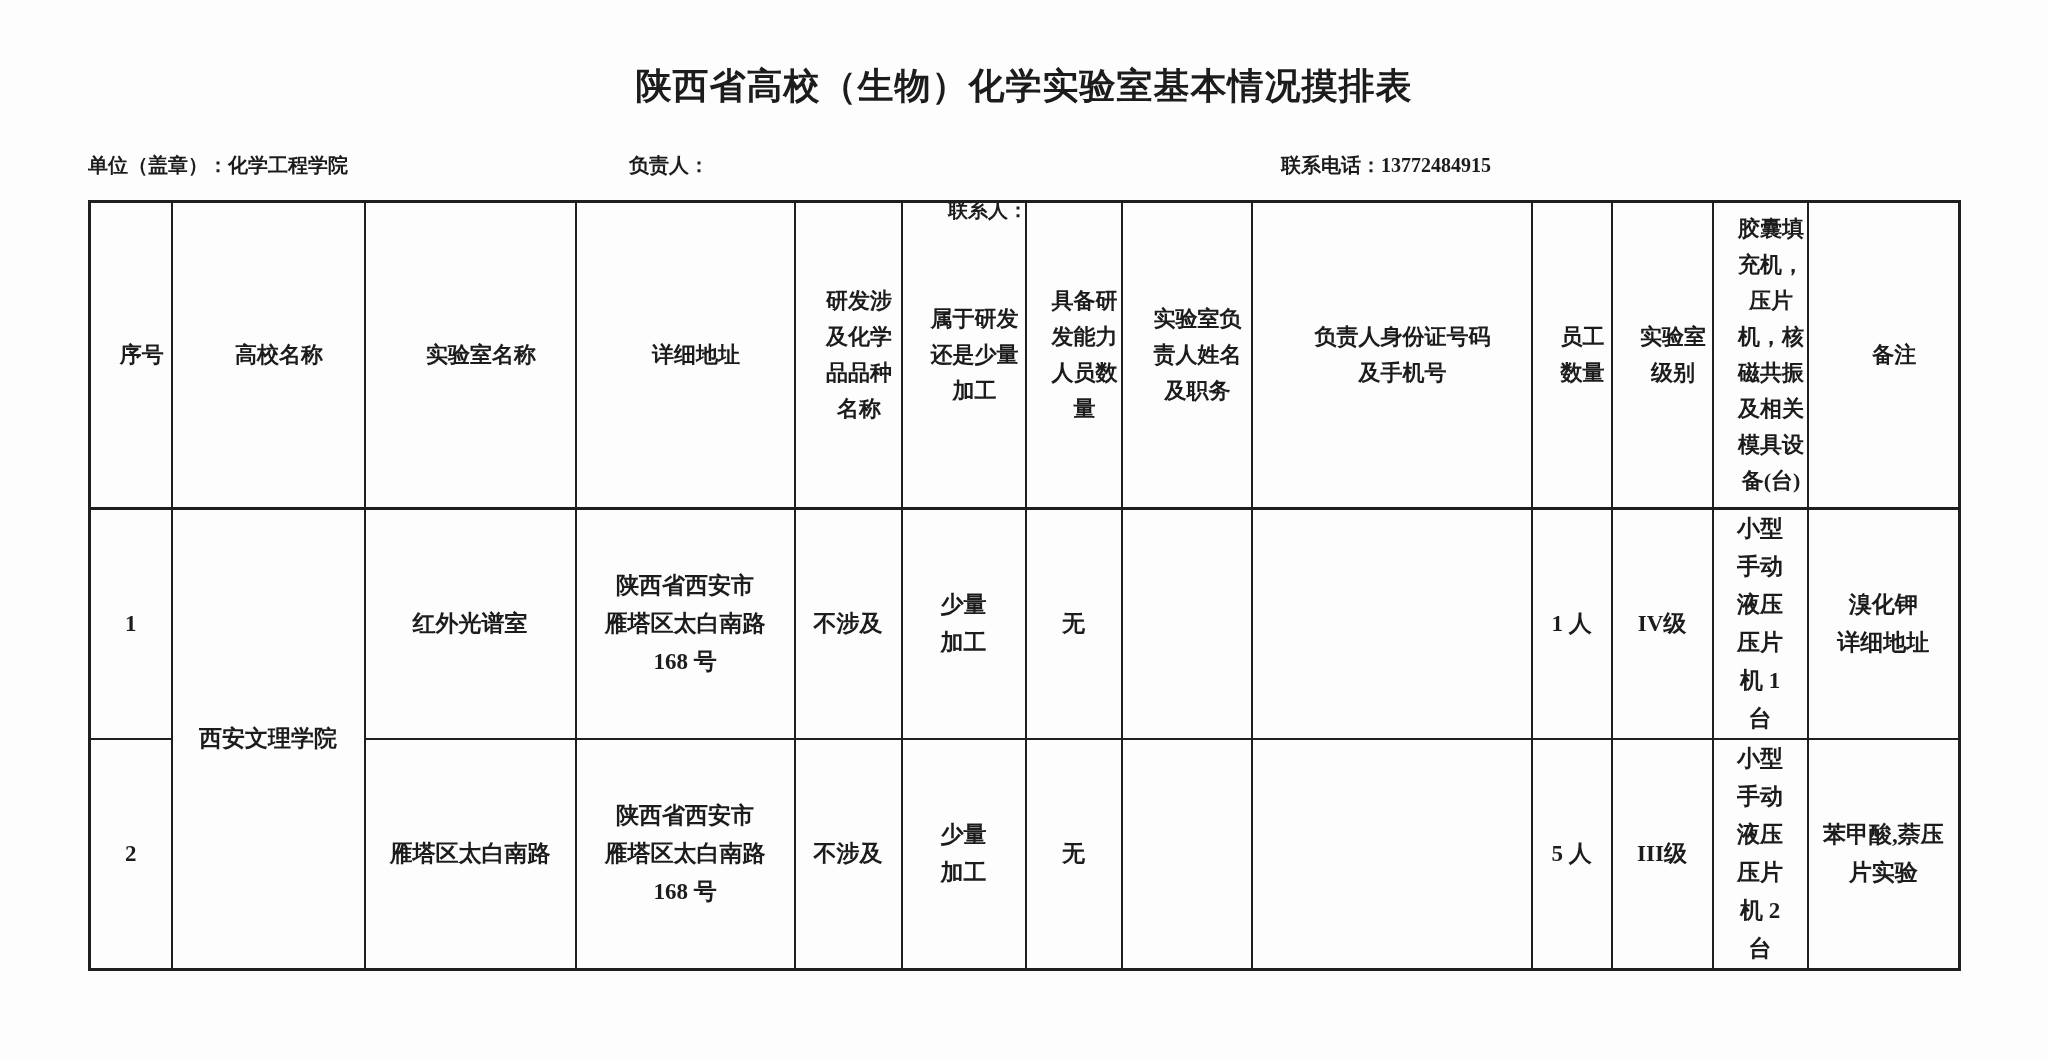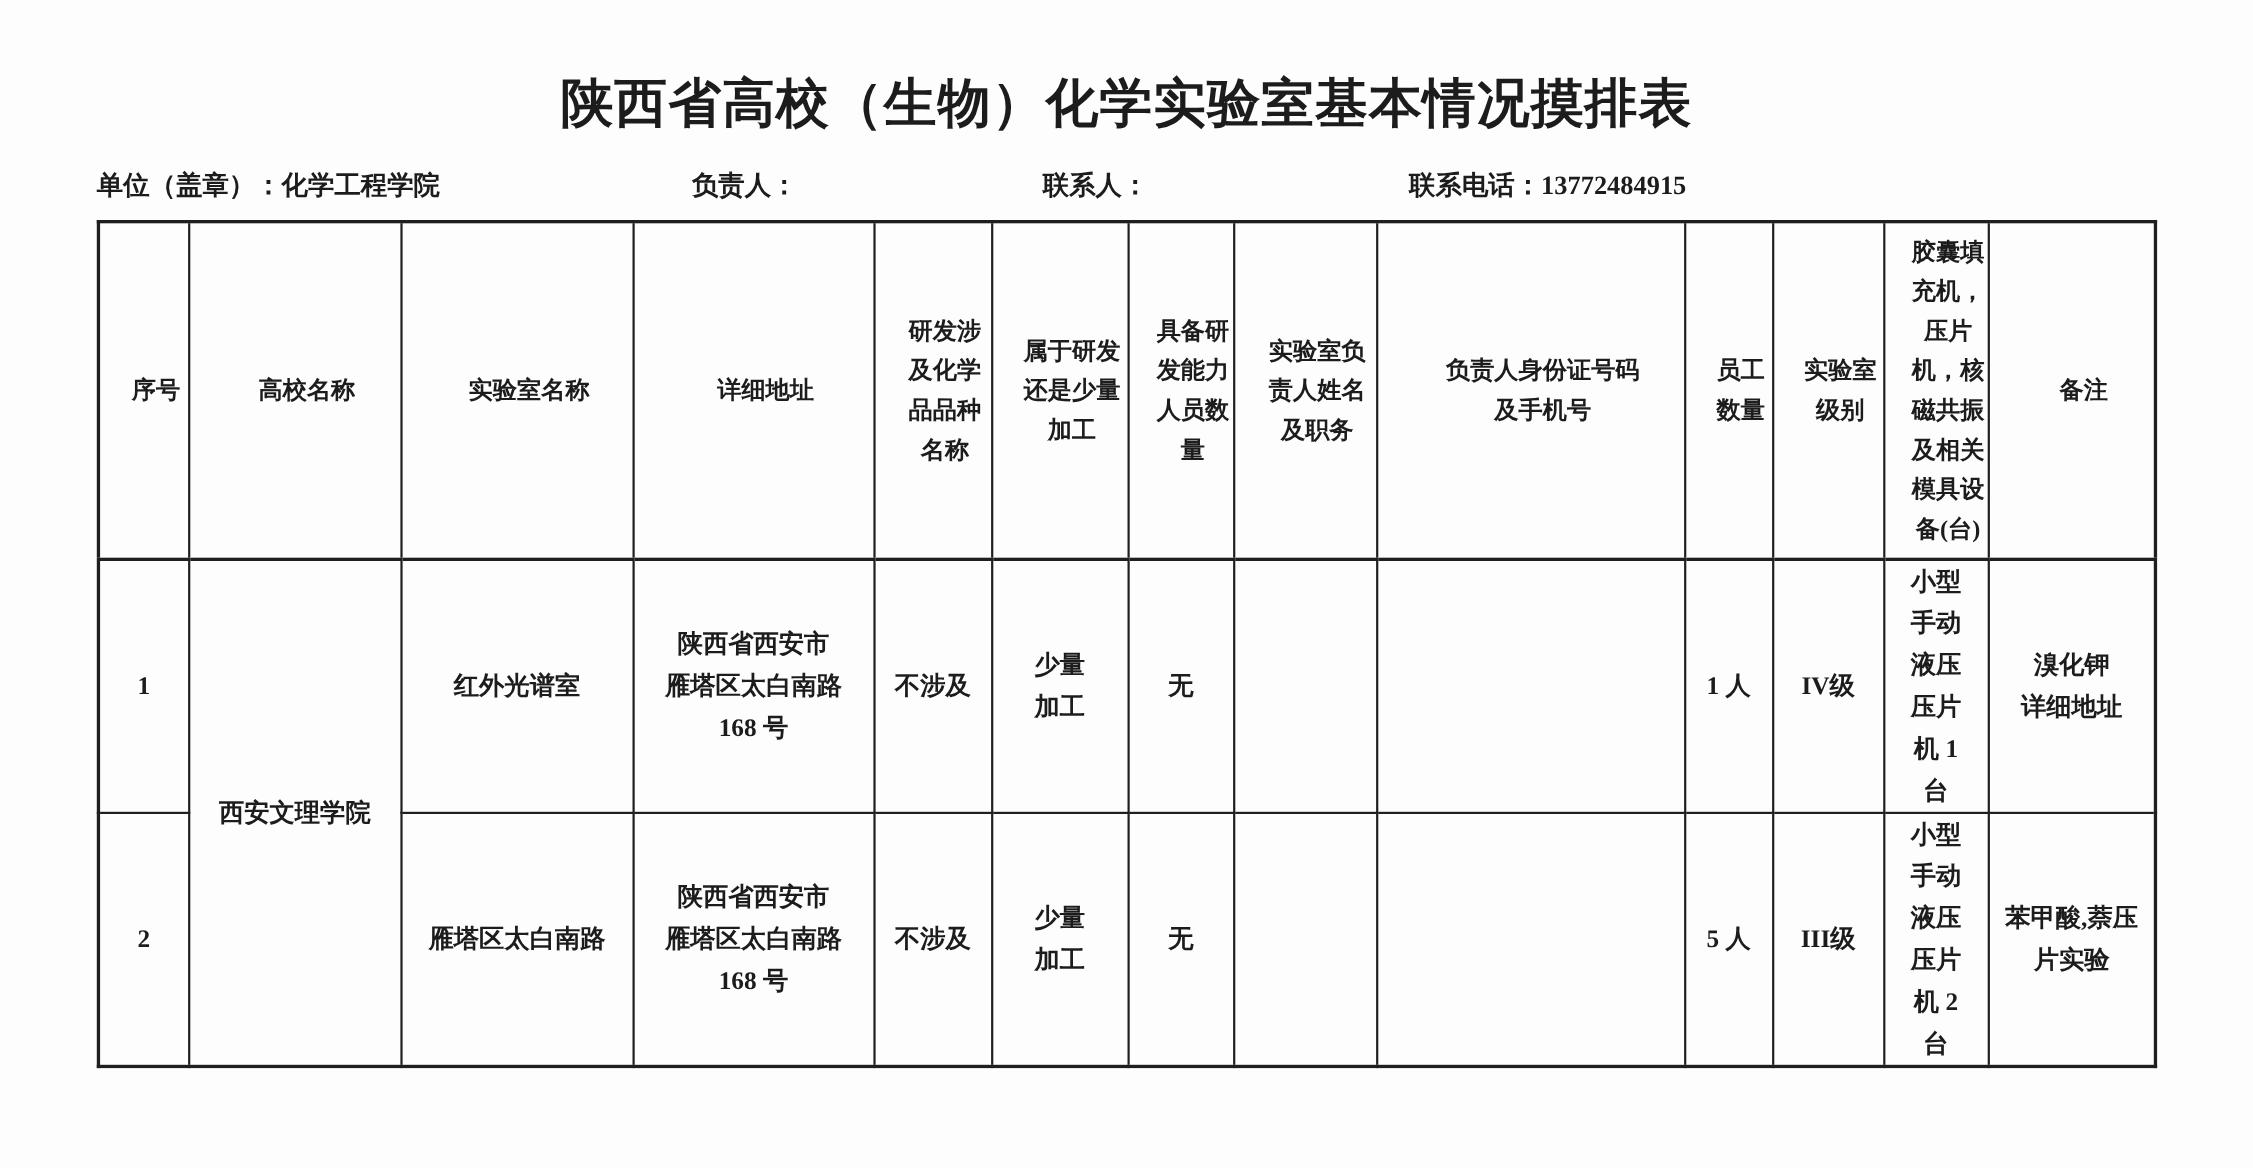--- a/index.html
+++ b/index.html
@@ -4,26 +4,26 @@
 <style>
   html,body{margin:0;padding:0;background:#ffffff;}
   body{
     width:2048px;height:1062px;position:relative;overflow:hidden;
     font-family:"Liberation Serif","DejaVu Serif",serif;
     color:#1c1c1c;
     background:#fdfdfd;
   }
   .page-title{
     position:absolute;top:62px;left:0;width:2048px;
-    text-align:center;font-size:48px;font-weight:bold;letter-spacing:1px;
+    text-align:center;font-size:36px;font-weight:bold;letter-spacing:1px;
   }
-  .info-row span{position:absolute;top:152px;font-size:24px;font-weight:bold;white-space:nowrap;}
+  .info-row span{position:absolute;top:152px;font-size:20px;font-weight:bold;white-space:nowrap;}
   .info-unit{left:88px;}
   .info-principal{left:629px;}
-  .info-contact{left:948px;}
+  .info-contact{left:948px;margin-top:45px;}
   .info-phone{left:1281px;}
 
   table.survey{
     position:absolute;left:88px;top:200px;
     width:1870px;table-layout:fixed;
     border-collapse:collapse;
     font-size:23px;
   }
   table.survey th,table.survey td{
     border:2px solid #1f1f1f;

